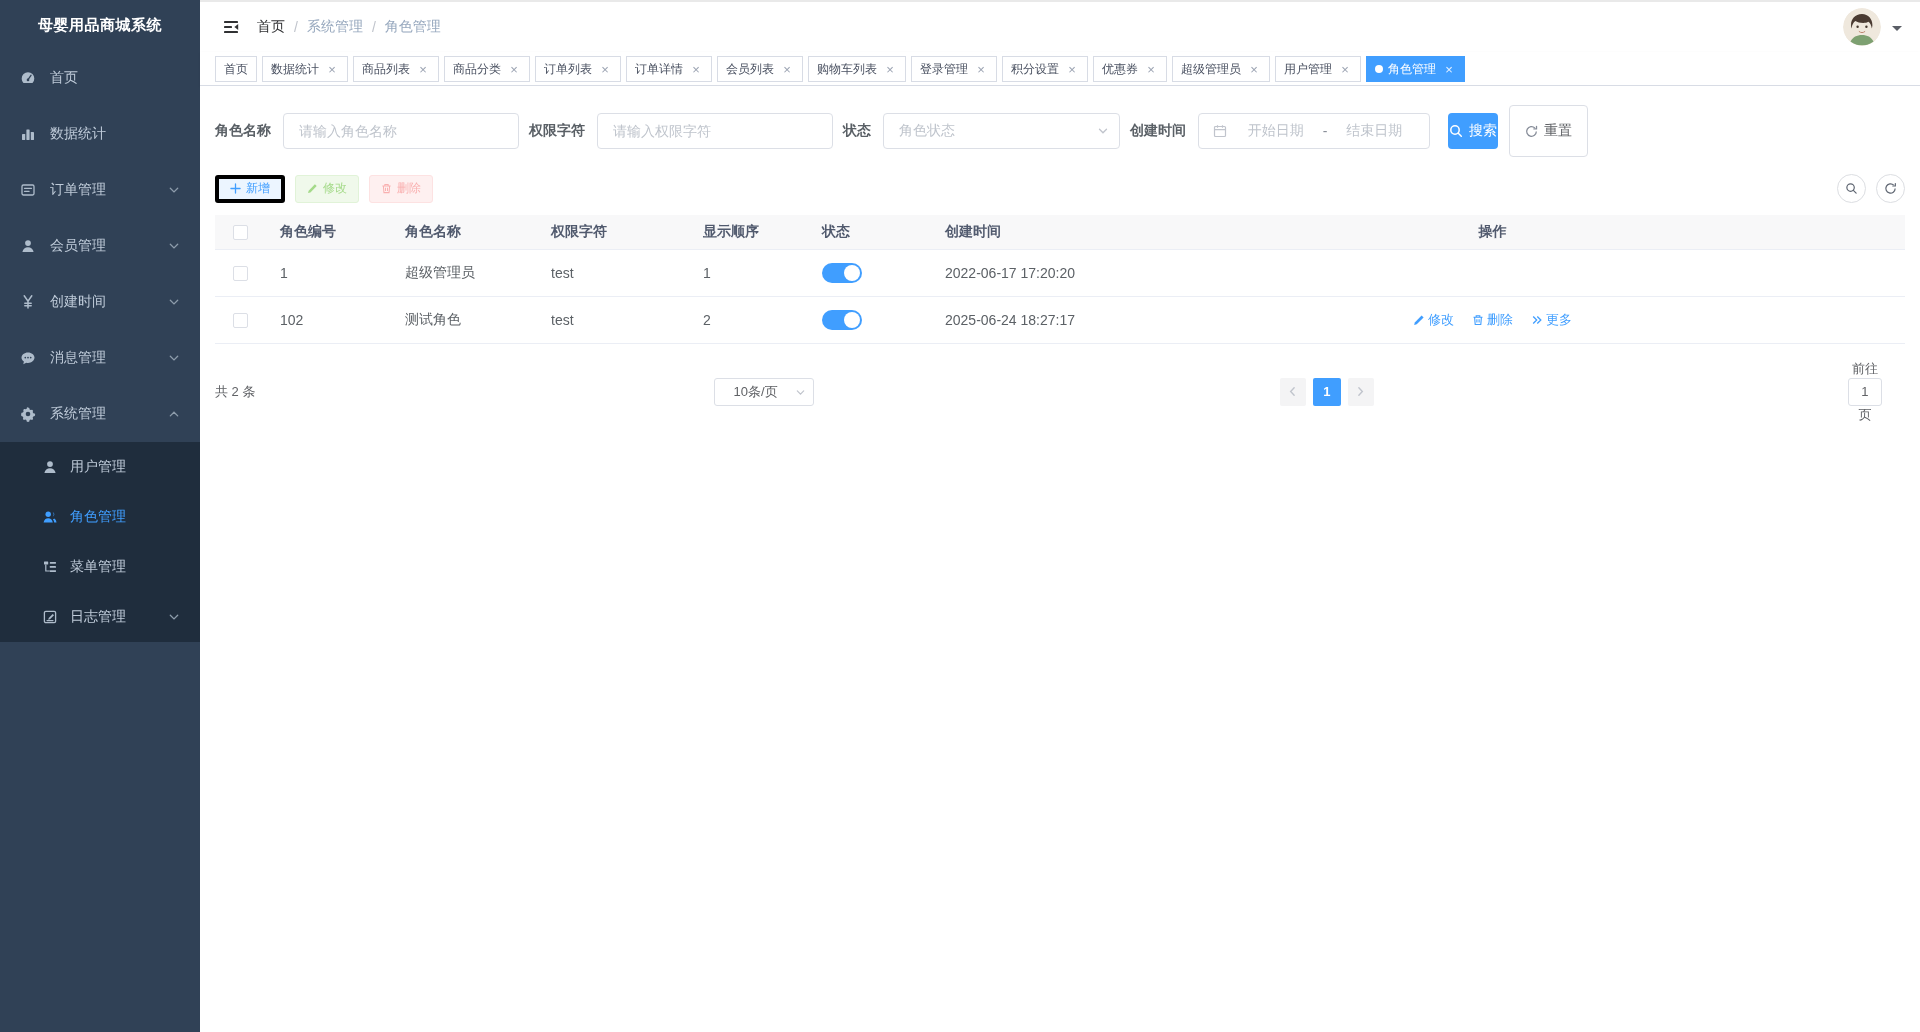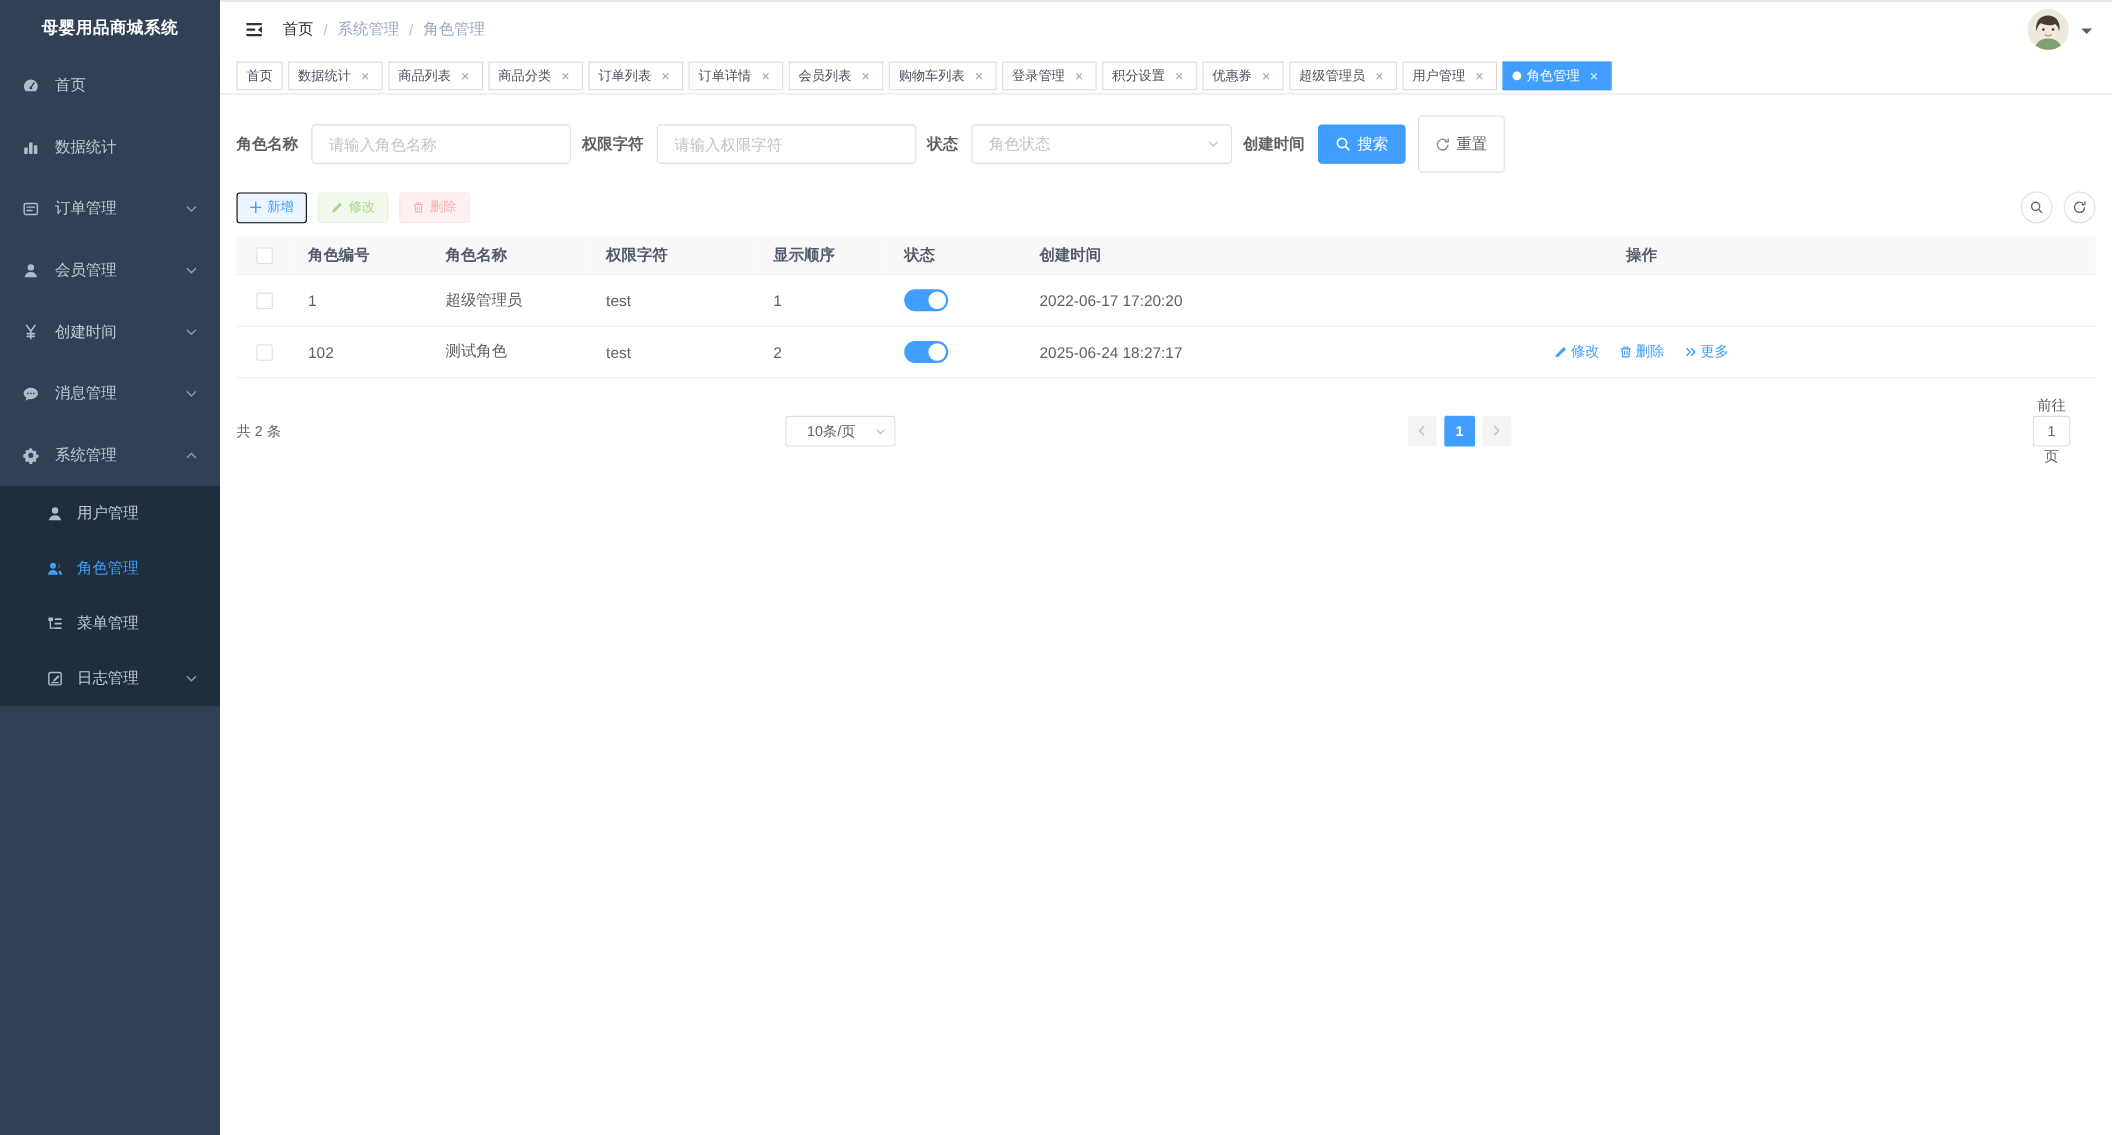--- a/index.html
+++ b/index.html
@@ -71,29 +71,29 @@
   .f-select .chev { position:absolute; right:10px; top:11px; color:#c0c4cc; }
   .f-date { width:232px; height:36px; border:1px solid #dcdfe6; border-radius:4px;
             display:flex; align-items:center; padding:0 10px; margin-right:18px;
             color:#bfc4cc; cursor:pointer; font-size:14px; }
   .cal { color:#c0c4cc; display:inline-flex; margin:0 4px; }
   .d-part { flex:1; text-align:center; }
   .d-sep { color:#8a8f99; margin:0 2px; }
 
   .btn { display:inline-flex; align-items:center; justify-content:center; border-radius:4px;
          cursor:pointer; font-family:inherit; border:1px solid transparent; white-space:nowrap; }
-  .btn-search { background:#409eff; color:#fff; height:36px; padding:0 15px; font-size:14px; margin-right:11px; }
+  .btn-search { background:#409eff; color:#fff; height:36px; padding:0 0; font-size:14px; margin-right:11px; }
   .btn-search svg { margin-right:6px; }
   .btn-reset { background:#fff; border-color:#dcdfe6; color:#606266; height:52px; padding:0 15px; font-size:14px; }
   .btn-reset svg { margin-right:6px; color:#878d99; }
 
   .toolbar { margin-top:17px; display:flex; align-items:center; }
   .btn-mini { height:28px; padding:0 11px; font-size:12px; border-radius:3px; margin-right:10px; }
   .btn-mini svg { margin-right:5px; }
-  .btn-add { color:#409eff; background:#ecf5ff; border:1px solid #000000; }
+  .btn-add { color:#409eff; background:#ecf5ff; border:4px solid #000000; }
   .btn-edit { color:#a4da89; background:#f0f9eb; border:1px solid #e1f3d8; cursor:not-allowed; }
   .btn-del { color:#f9b0b0; background:#fef0f0; border:1px solid #fde2e2; cursor:not-allowed; }
   .toolbar-right { margin-left:auto; display:flex; gap:10px; }
   .circle-btn { width:29px; height:29px; border-radius:50%; border:1px solid #dcdee2;
                 background:#fff; color:#5f6672; display:flex; align-items:center;
                 justify-content:center; cursor:pointer; }
 
   .table-wrap { margin-top:12px; }
   table { width:100%; border-collapse:collapse; table-layout:fixed; }
   th { height:34px; background:#f8f8f9; color:#515a6e; font-weight:bold; font-size:14px;
@@ -428,20 +428,31 @@
       <span class="f-label">状态</span>
       <div class="f-select">
         <span>角色状态</span>
         <span class="chev">
           <svg width="12" height="12" viewBox="0 0 12 12">
               <path d="M2.5 4.3 6 7.8l3.5-3.5" fill="none" stroke="currentColor" stroke-width="1.3" stroke-linecap="round"></path>
             </svg>
         </span>
       </div>
       <span class="f-label">创建时间</span>
+      <div class="f-date">
+        <span class="cal">
+          <svg width="14" height="14" viewBox="0 0 14 14" fill="none" stroke="currentColor" stroke-width="1.2">
+              <rect x="1.5" y="2.5" width="11" height="10" rx="1"></rect>
+              <path d="M1.5 5.6h11M4.5 1.3v2.4M9.5 1.3v2.4"></path>
+            </svg>
+        </span>
+        <span class="d-part">开始日期</span>
+        <span class="d-sep">-</span>
+        <span class="d-part">结束日期</span>
+      </div>
       <button class="btn btn-search">
         <svg width="14" height="14" viewBox="0 0 14 14">
             <circle cx="6" cy="6" r="4.2" fill="none" stroke="currentColor" stroke-width="1.5"></circle>
             <path d="M9.3 9.3l3 3" stroke="currentColor" stroke-width="1.5" stroke-linecap="round"></path>
           </svg>
         <span>搜索</span>
       </button>
       <button class="btn btn-reset">
         <svg width="13" height="13" viewBox="0 0 14 14" fill="none" stroke="currentColor" stroke-width="1.4">
             <path d="M12.2 7A5.2 5.2 0 1 1 10.6 3.2"></path>

